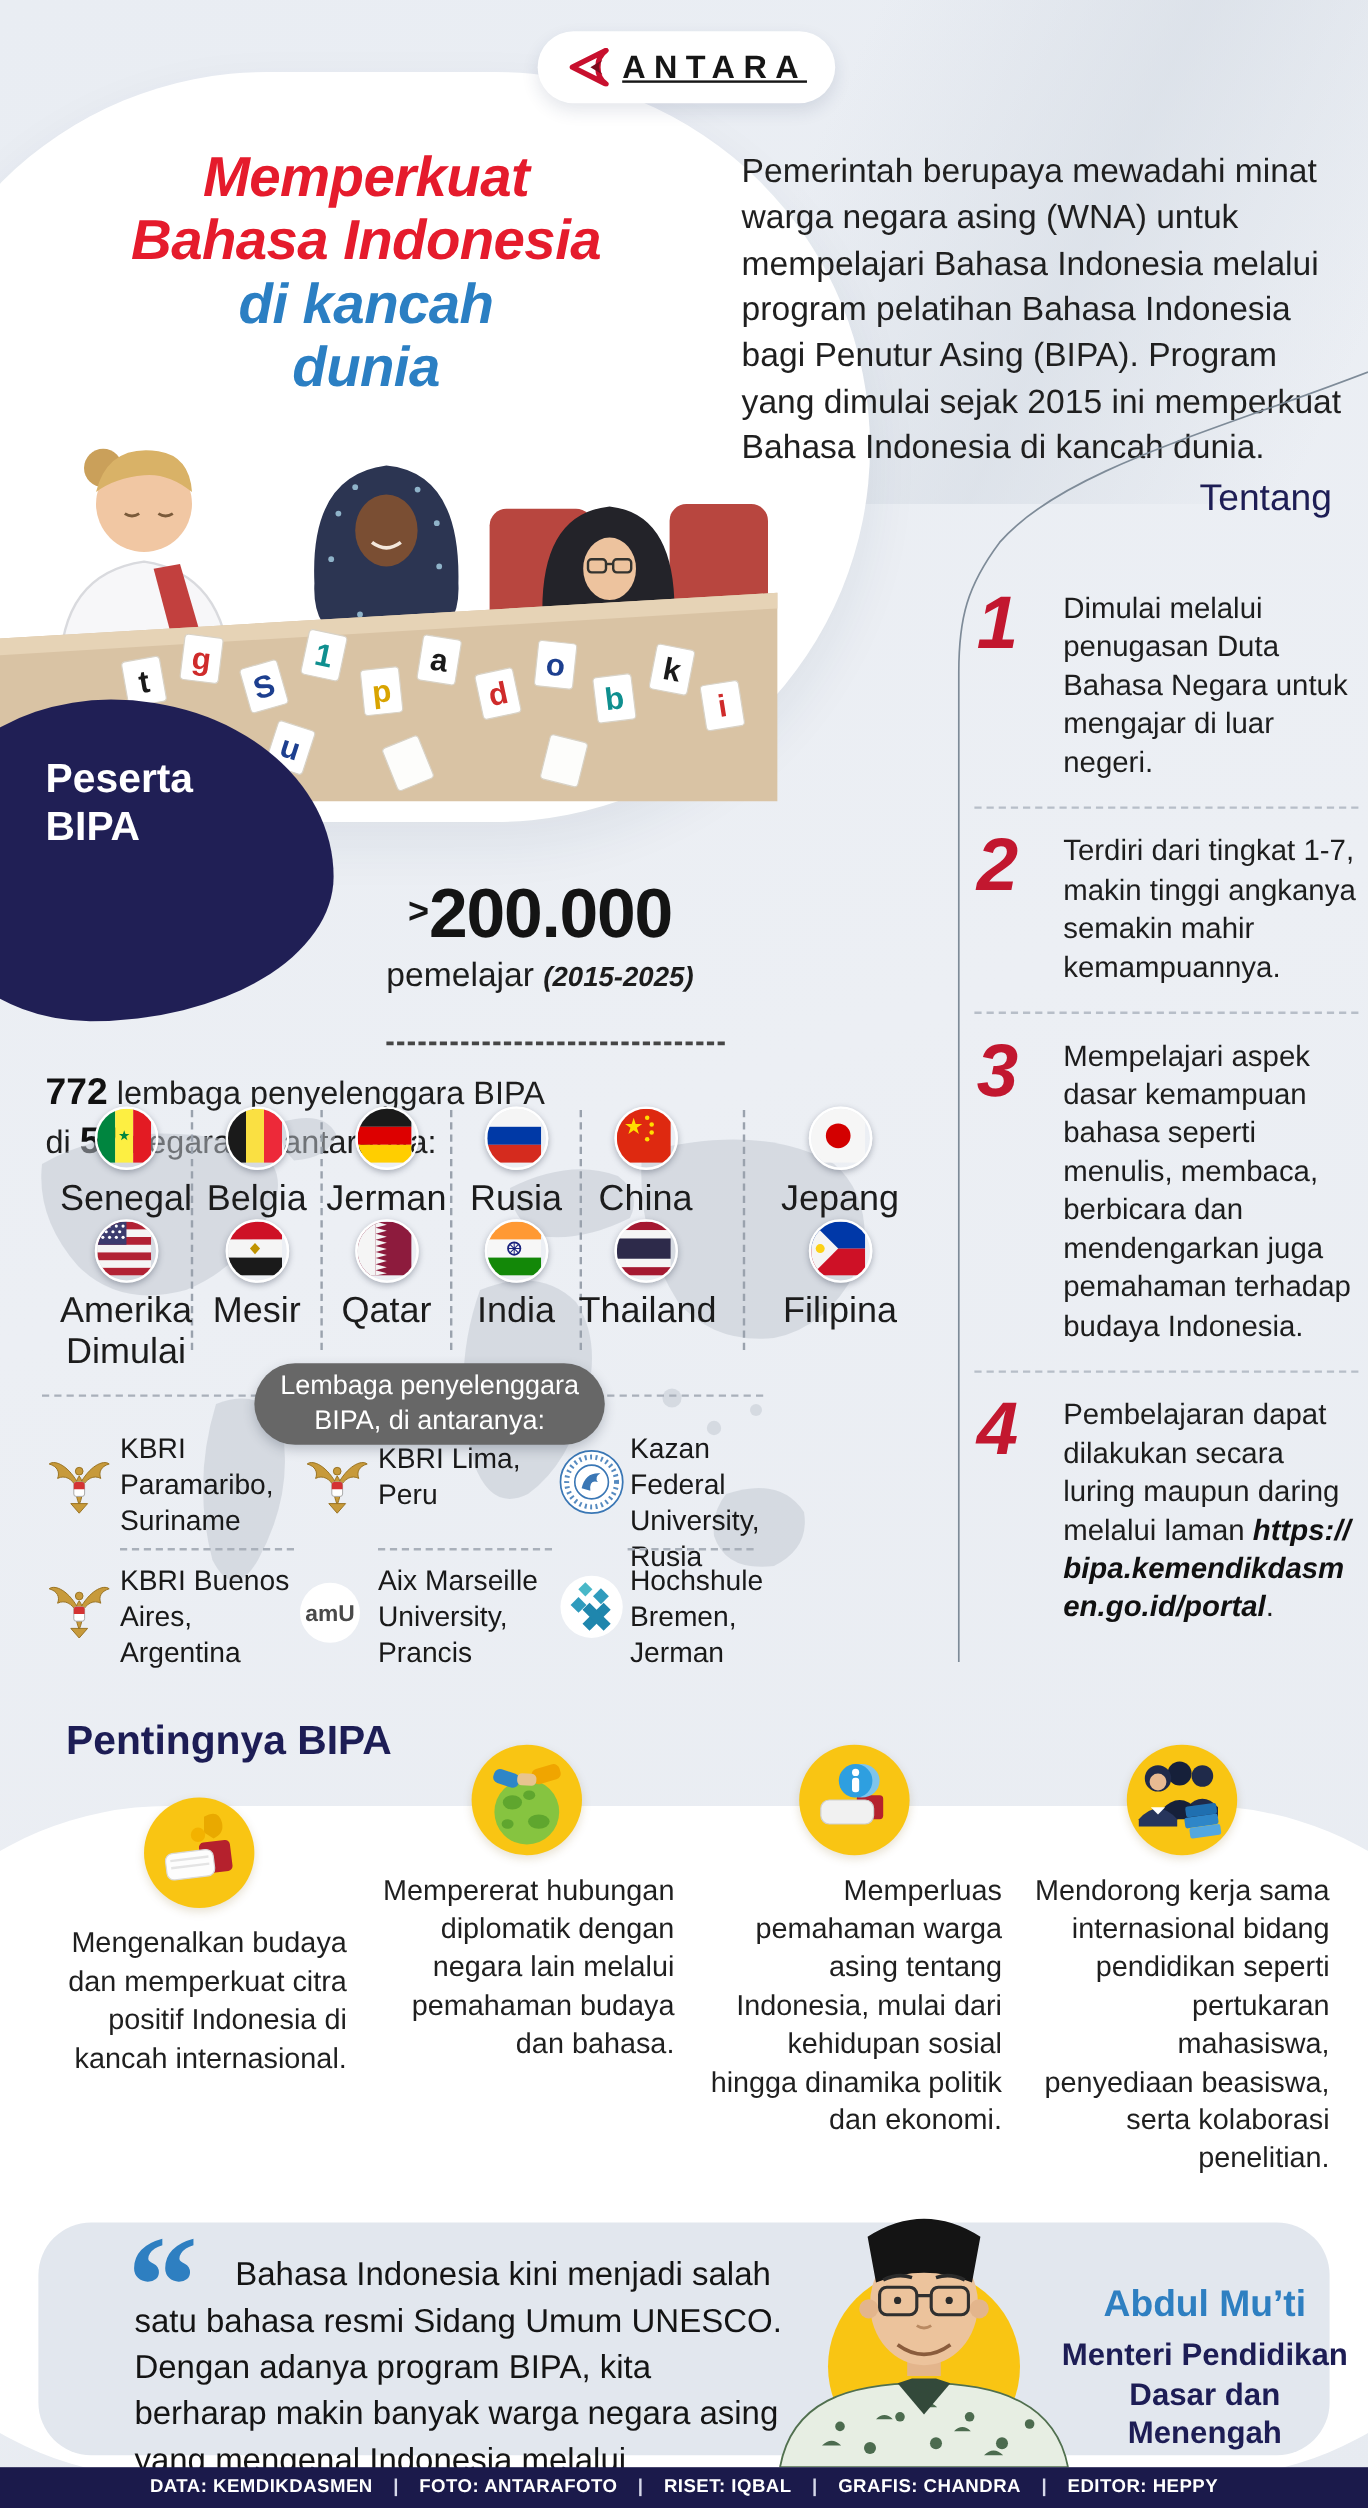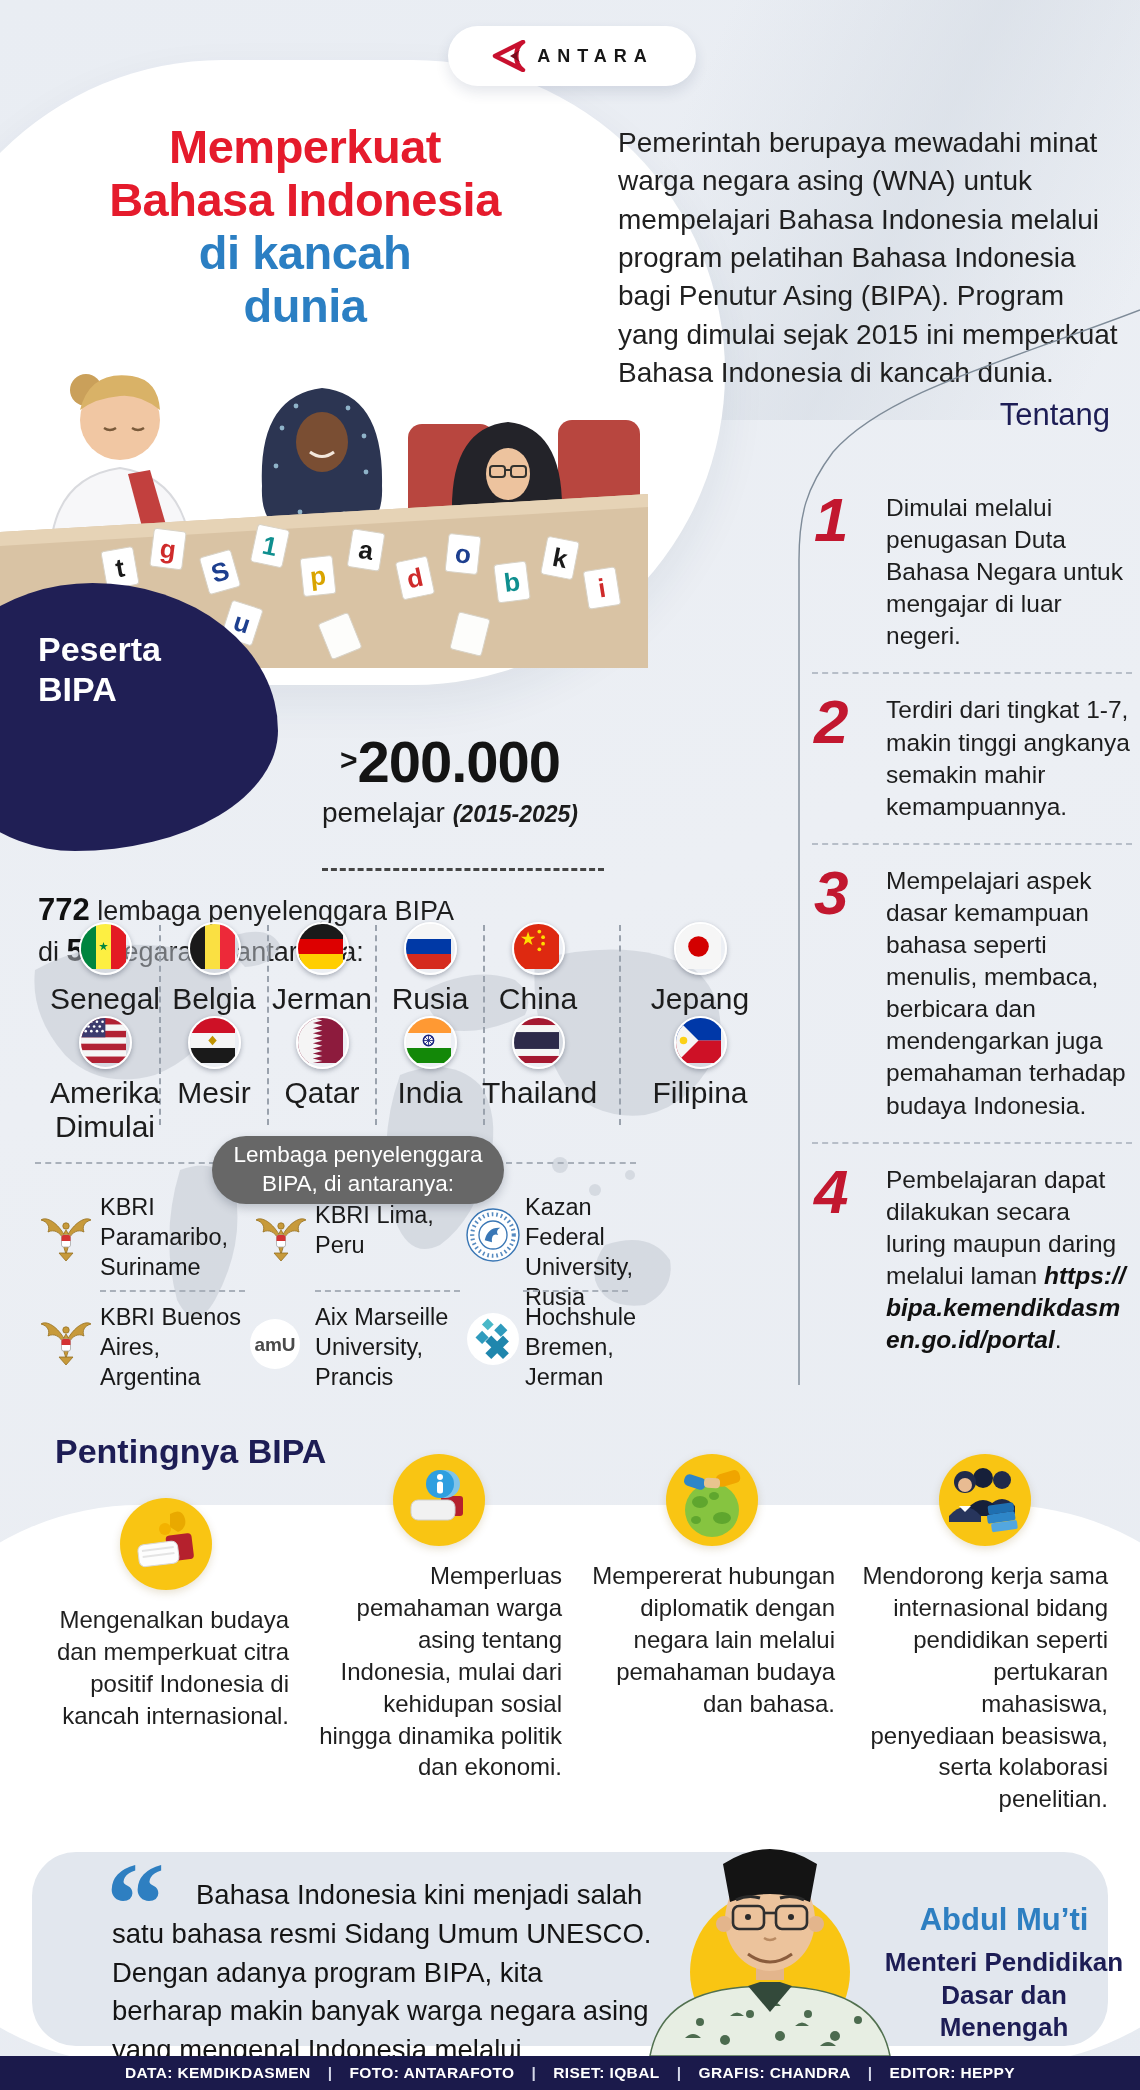--- a/index.html
+++ b/index.html
@@ -9,23 +9,23 @@
   .abs{position:absolute;}
   
   .wedge{left:0;top:0;width:1140px;height:420px;
          background:linear-gradient(115deg,rgba(255,255,255,0) 55%,rgba(210,217,226,.55) 75%,rgba(255,255,255,0) 95%);}
   .blob-top{left:-90px;top:60px;width:815px;height:625px;background:#fff;border-radius:320px;
             box-shadow:0 18px 45px rgba(30,50,90,.07);}
   .blob-pent{left:-140px;top:1505px;width:1420px;height:560px;background:#fff;border-radius:280px;}
   
   .logo-pill{left:448px;top:26px;width:248px;height:60px;background:#fff;border-radius:32px;
              box-shadow:0 6px 14px rgba(30,50,90,.12);display:flex;align-items:center;justify-content:center;gap:11px;}
-  .logo-word{font-size:18px;font-weight:700;letter-spacing:7px;color:#161616;}
-  
-  .title{left:66px;top:120px;width:478px;text-align:center;font-weight:800;font-size:47px;line-height:1.13;letter-spacing:-.5px;}
+  .logo-word{font-size:27px;font-weight:700;letter-spacing:7px;color:#161616;text-decoration:underline;}
+  
+  .title{left:66px;top:120px;width:478px;text-align:center;font-weight:800;font-size:47px;line-height:1.13;letter-spacing:-.5px;font-style:italic;}
   .title .red{color:#e51b2c;} .title .blue{color:#2b7fc3;}
   
   .intro{left:618px;top:124px;width:506px;font-size:28px;line-height:1.37;color:#1f1f1f;}
   
   .peserta{left:-72px;top:583px;width:350px;height:268px;background:#201f55;
            border-radius:47% 53% 58% 42% / 50% 55% 45% 50%;color:#fff;}
   .peserta .inner{position:absolute;left:110px;top:46px;}
   .peserta .big{font-size:34px;font-weight:800;line-height:1.18;}
   .peserta .src{margin-top:14px;font-size:20.5px;font-style:italic;line-height:1.3;}
   
@@ -540,46 +540,46 @@
             <line x1="22" y1="50" x2="54" y2="50" stroke="#e4e4e4" stroke-width="2"></line>
             <line x1="22" y1="56" x2="54" y2="56" stroke="#e4e4e4" stroke-width="2"></line>
           </g>
         </svg>
       </div>
       <div class="pent-text">Mengenalkan budaya dan memperkuat citra positif Indonesia di kancah internasional.</div>
     </div>
     <div class="pent-item">
       <div class="picon">
         <svg width="92" height="92" viewBox="0 0 92 92">
-          <rect x="48" y="42" width="22" height="20" rx="3" fill="#b5212d"></rect>
-          <rect x="18" y="46" width="44" height="20" rx="7" fill="#f1f1f1" stroke="#cfcfcf"></rect>
-          <ellipse cx="52" cy="30" rx="15" ry="14" fill="#7fc4ea"></ellipse>
-          <circle cx="47" cy="30" r="14" fill="#2e9fe0"></circle>
-          <circle cx="47" cy="23" r="3" fill="#fff"></circle>
-          <rect x="44" y="27.5" width="6" height="12" rx="2.5" fill="#fff"></rect>
-        </svg>
-      </div>
-      <div class="pent-text">Memperluas pemahaman warga asing tentang Indonesia, mulai dari kehidupan sosial hingga dinamika politik dan ekonomi.</div>
-    </div>
-    <div class="pent-item">
-      <div class="picon">
-        <svg width="92" height="92" viewBox="0 0 92 92">
           <circle cx="46" cy="56" r="27" fill="#86c440"></circle>
           <g fill="#5fa62e">
               <ellipse cx="34" cy="48" rx="8" ry="6"></ellipse>
               <ellipse cx="56" cy="64" rx="9" ry="6"></ellipse>
               <ellipse cx="48" cy="42" rx="5" ry="4"></ellipse>
               <ellipse cx="30" cy="66" rx="5" ry="4"></ellipse>
             </g>
           <rect x="18" y="22" width="22" height="12" rx="5" fill="#2e86c8" transform="rotate(18 29 28)"></rect>
           <rect x="50" y="18" width="24" height="13" rx="5" fill="#f0a500" transform="rotate(-16 62 24)"></rect>
           <rect x="38" y="24" width="16" height="10" rx="4" fill="#e8c48f" transform="rotate(3 46 29)"></rect>
         </svg>
       </div>
       <div class="pent-text">Mempererat hubungan diplomatik dengan negara lain melalui pemahaman budaya dan bahasa.</div>
+    </div>
+    <div class="pent-item">
+      <div class="picon">
+        <svg width="92" height="92" viewBox="0 0 92 92">
+          <rect x="48" y="42" width="22" height="20" rx="3" fill="#b5212d"></rect>
+          <rect x="18" y="46" width="44" height="20" rx="7" fill="#f1f1f1" stroke="#cfcfcf"></rect>
+          <ellipse cx="52" cy="30" rx="15" ry="14" fill="#7fc4ea"></ellipse>
+          <circle cx="47" cy="30" r="14" fill="#2e9fe0"></circle>
+          <circle cx="47" cy="23" r="3" fill="#fff"></circle>
+          <rect x="44" y="27.5" width="6" height="12" rx="2.5" fill="#fff"></rect>
+        </svg>
+      </div>
+      <div class="pent-text">Memperluas pemahaman warga asing tentang Indonesia, mulai dari kehidupan sosial hingga dinamika politik dan ekonomi.</div>
     </div>
     <div class="pent-item">
       <div class="picon">
         <svg width="92" height="92" viewBox="0 0 92 92">
           <g fill="#1f2a4a">
               <circle cx="63" cy="26" r="9"></circle>
               <path d="M50,52 q13,-14 26,0 l0,8 -26,0 z"></path>
             </g>
           <g fill="#16203a">
               <circle cx="44" cy="24" r="10"></circle>

